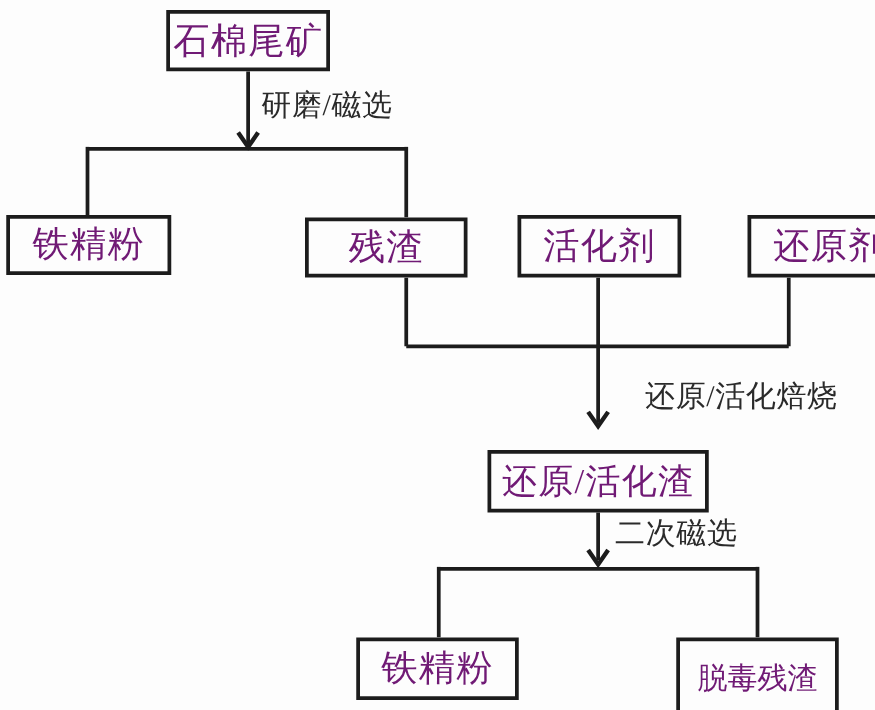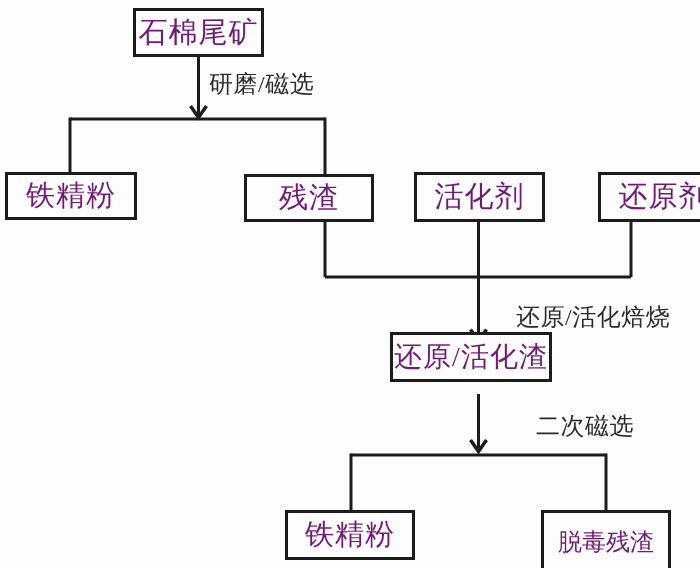--- a/index.html
+++ b/index.html
@@ -43,27 +43,27 @@
     font-weight: 400;
     letter-spacing: 0.5px;
     white-space: nowrap;
   }
   
   #n-asbestos      { left:133px; top:8px;   width:131px; height:49px; }
   #n-iron1         { left:5px;   top:172px; width:132px; height:48px; }
   #n-residue       { left:244px; top:174px; width:130px; height:48px; }
   #n-activator     { left:414px; top:172px; width:131px; height:50px;text-align:right; }
   #n-reductant     { left:598px; top:172px; width:131px; height:50px; }
-  #n-slag          { left:390px; top:332px; width:162px; height:50px; font-size:28px; }
+  #n-slag          { left:390px; top:360px; width:177px; height:50px; font-size:28px; }
   #n-iron2         { left:285px; top:510px; width:130px; height:50px; }
   #n-detox         { left:541px; top:510px; width:130px; height:64px; font-size:24px; letter-spacing:0; }
   
   #l-grind { left:209px; top:68px;  }
   #l-roast { left:492px; top:301px;margin-left:24px; }
-  #l-mag2  { left:492px; top:410px;margin-left:44px; }
+  #l-mag2  { left:492px; top:410px; }
 </style>
 </head>
 <body>
 
 <div id="stage">
 
   <svg id="connectors" viewBox="0 0 700 568" xmlns="http://www.w3.org/2000/svg" fill="none" stroke="#1c1c1c" stroke-width="3">
 
     <path d="M198.5 57 V115"></path>
     <path d="M190.5 106 L198.5 117.5 L206.5 106" stroke-width="3.5"></path>

